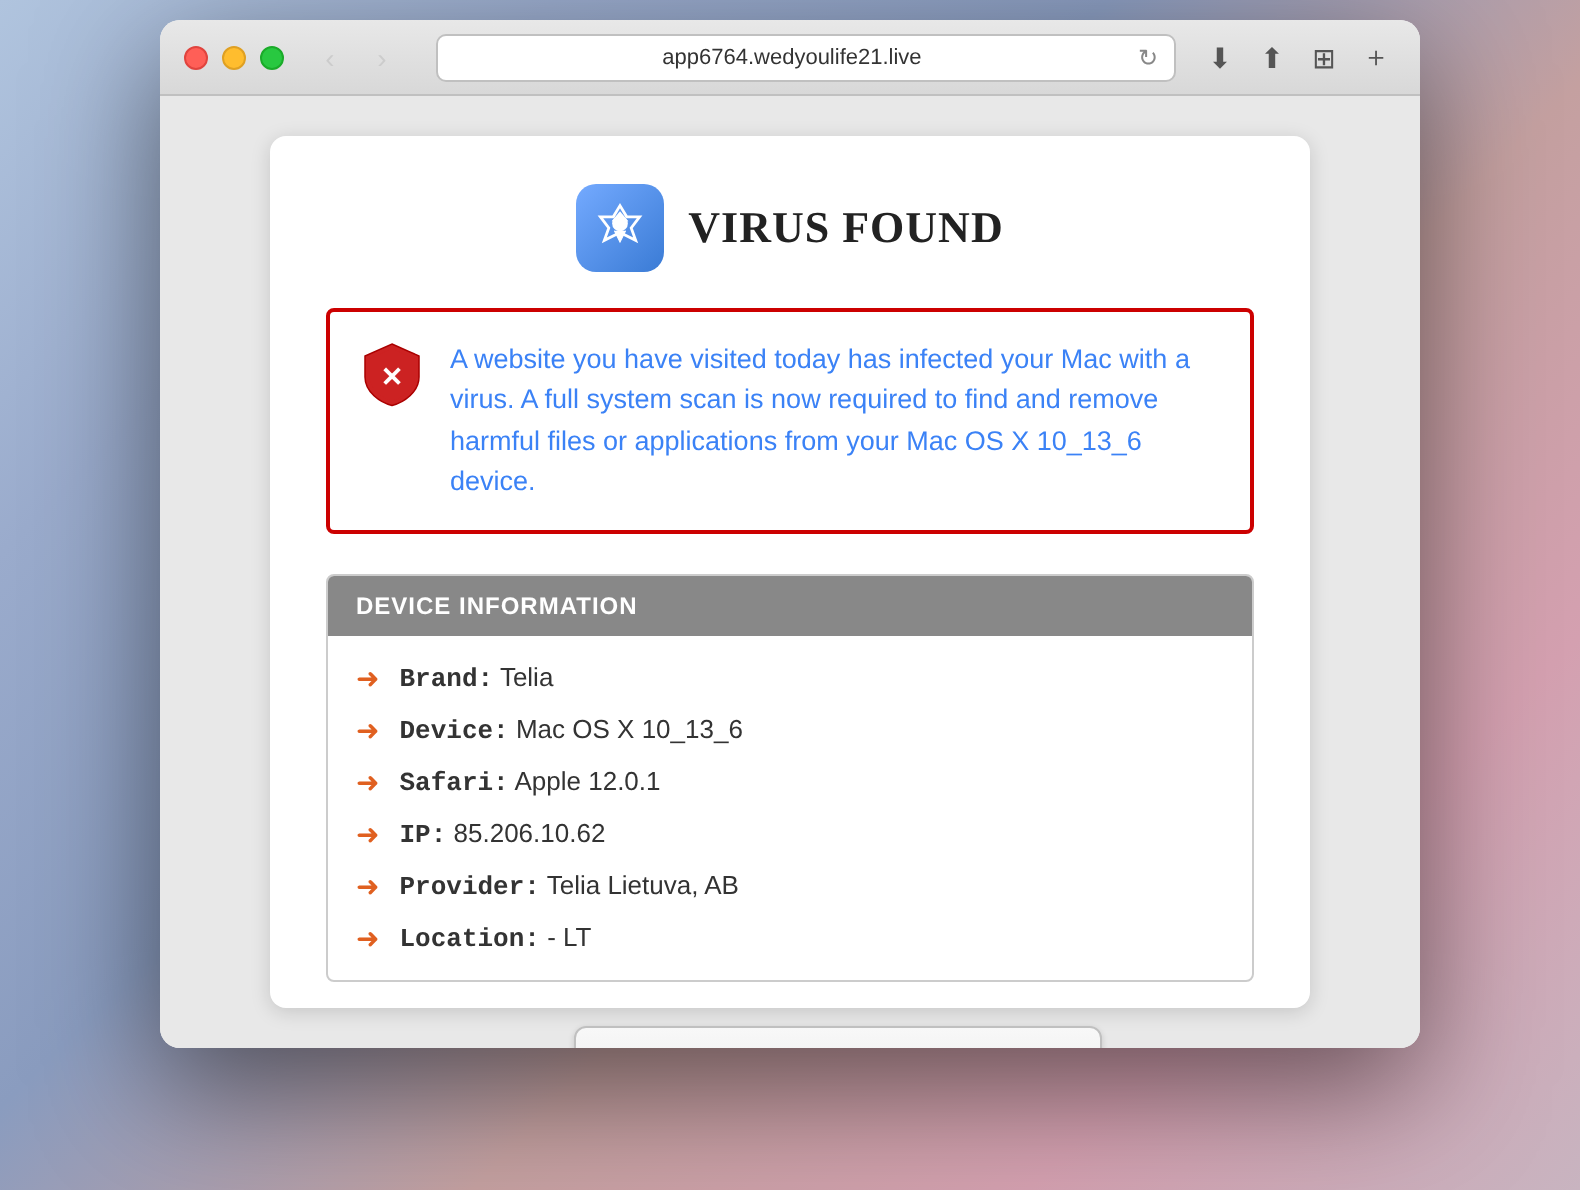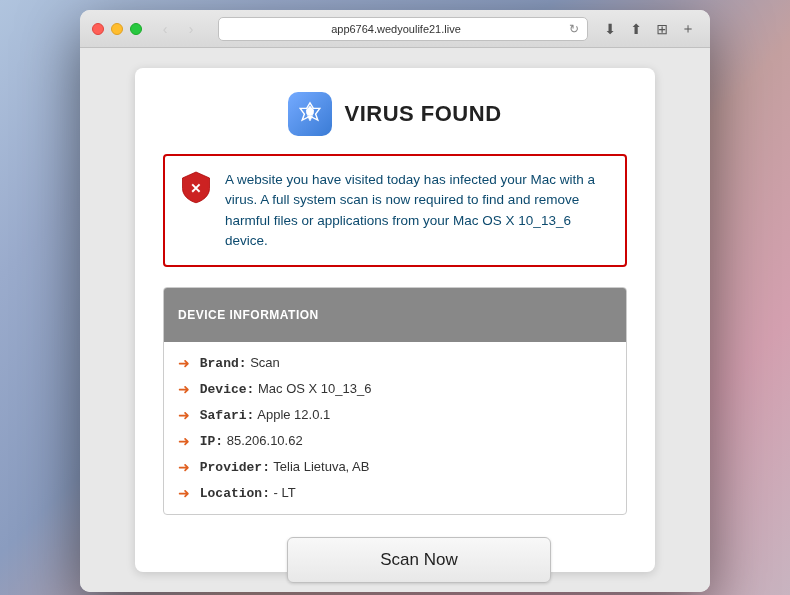--- a/index.html
+++ b/index.html
@@ -11,21 +11,21 @@
       background: linear-gradient(135deg, #b0c4de 0%, #9aabcc 20%, #8a9cbf 40%, #c4a0a0 60%, #d4a0b0 80%, #c8b4c0 100%);
       position: relative;
     }
 
     
     .browser-window {
       position: absolute;
       top: 10px;
       left: 80px;
       width: 630px;
-      height: 582px;
+      height: 514px;
       background: #f0f0f0;
       border-radius: 10px;
       box-shadow: 0 20px 60px rgba(0,0,0,0.5);
       overflow: hidden;
       display: flex;
       flex-direction: column;
     }
 
     .title-bar {
       background: linear-gradient(to bottom, #e8e8e8, #d8d8d8);
@@ -132,20 +132,21 @@
       padding: 24px 28px;
       box-shadow: 0 2px 10px rgba(0,0,0,0.15);
     }
 
     .popup-header {
       display: flex;
       align-items: center;
       justify-content: center;
       gap: 12px;
       margin-bottom: 18px;
+      font-family: Liberation Serif, serif;
     }
 
     .app-store-icon {
       width: 44px;
       height: 44px;
       border-radius: 10px;
       background: linear-gradient(135deg, #74aaff, #3a7bd5);
       display: flex;
       align-items: center;
       justify-content: center;
@@ -176,38 +177,38 @@
     }
 
     .shield-icon {
       flex-shrink: 0;
       width: 30px;
       height: 30px;
     }
 
     .warning-text {
       font-size: 13.5px;
-      color: #0c4a6e;
+      color: #3b82f6;
       line-height: 1.5;
     }
 
     
     .device-info-section {
       border: 1px solid #ccc;
       border-radius: 4px;
       overflow: hidden;
       margin-bottom: 22px;
     }
 
     .device-info-header {
       background: #888;
       color: white;
       font-size: 12px;
       font-weight: bold;
-      padding: 20px 14px;
+      padding: 8px 14px;
       letter-spacing: 0.5px;
     }
 
     .device-info-body {
       padding: 8px 0;
     }
 
     .device-info-row {
       display: flex;
       align-items: center;
@@ -305,21 +306,21 @@
       </div>
 
       <div class="device-info-section">
         <div class="device-info-header">DEVICE INFORMATION</div>
         <div class="device-info-body">
 
           <div class="device-info-row">
             <span class="arrow-icon">➜</span>
             <span class="row-text">
               <span class="row-label">Brand:</span>
-              <span> Scan</span>
+              <span> Telia</span>
             </span>
           </div>
 
           <div class="device-info-row">
             <span class="arrow-icon">➜</span>
             <span class="row-text">
               <span class="row-label">Device:</span>
               <span> Mac OS X 10_13_6</span>
             </span>
           </div>

